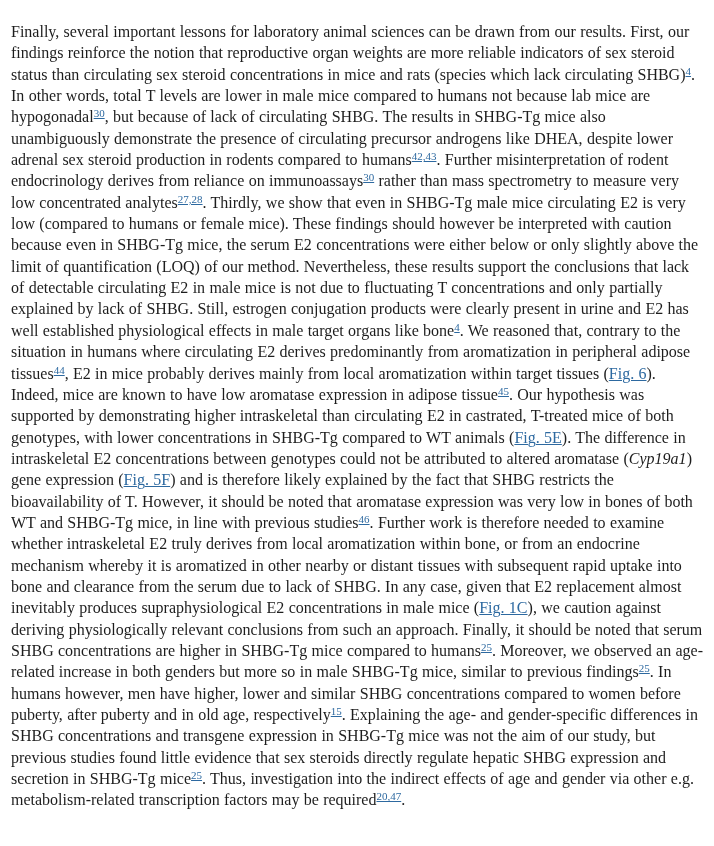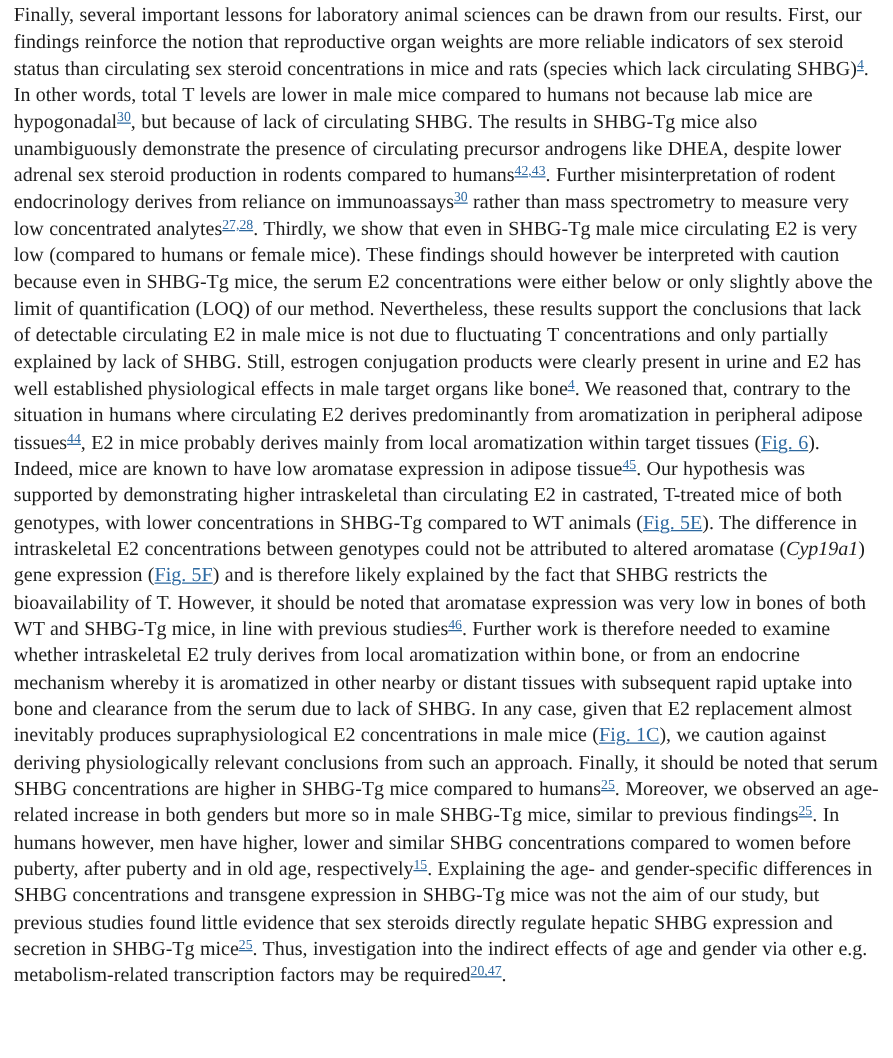--- a/index.html
+++ b/index.html
@@ -6,21 +6,21 @@
     --text-color:#1d1d1d;
     --link-color:#2d69a0;
     --bg-color:#ffffff;
   }
   *{box-sizing:border-box;}
   html,body{margin:0;padding:0;background:var(--bg-color);}
   body{width:714px;}
   .article{
     width:714px;
     min-height:846px;
-    padding:2px 10px 10px 11px;
+    padding:21px 10px 10px 11px;
     background:var(--bg-color);
     font-family:"Liberation Serif","DejaVu Serif",serif;
     font-size:16px;
     line-height:21.35px;
     color:var(--text-color);
   }
   .para{
     margin:0;
     text-align:left;
     word-spacing:0.02em;

